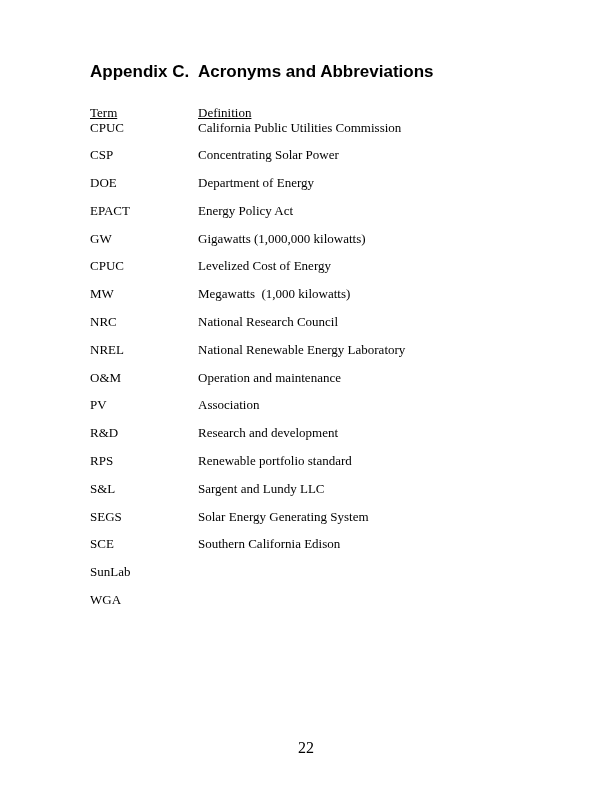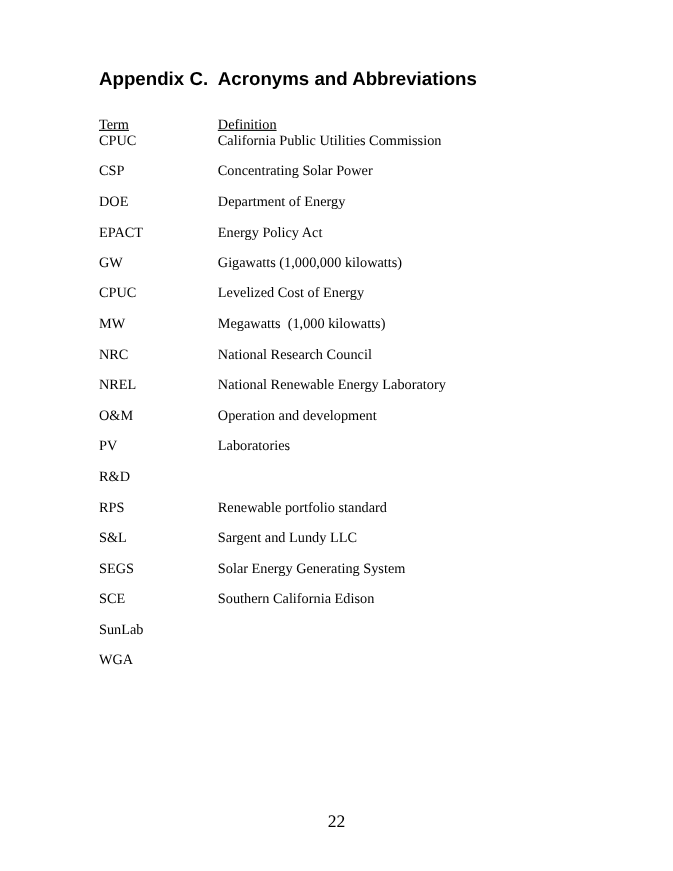--- a/index.html
+++ b/index.html
@@ -107,28 +107,29 @@
       <div class="row">
     <span class="cell-term">NRC</span>
     <span class="cell-def">National Research Council</span>
   </div>
       <div class="row">
     <span class="cell-term">NREL</span>
     <span class="cell-def">National Renewable Energy Laboratory</span>
   </div>
       <div class="row">
     <span class="cell-term">O&amp;M</span>
-    <span class="cell-def">Operation and development</span>
+    <span class="cell-def">Operation and maintenance</span>
   </div>
       <div class="row">
     <span class="cell-term">PV</span>
-    <span class="cell-def">Laboratories</span>
+    <span class="cell-def">Association</span>
   </div>
       <div class="row">
     <span class="cell-term">R&amp;D</span>
+    <span class="cell-def">Research and development</span>
   </div>
       <div class="row">
     <span class="cell-term">RPS</span>
     <span class="cell-def">Renewable portfolio standard</span>
   </div>
       <div class="row">
     <span class="cell-term">S&amp;L</span>
     <span class="cell-def">Sargent and Lundy LLC</span>
   </div>
       <div class="row">

